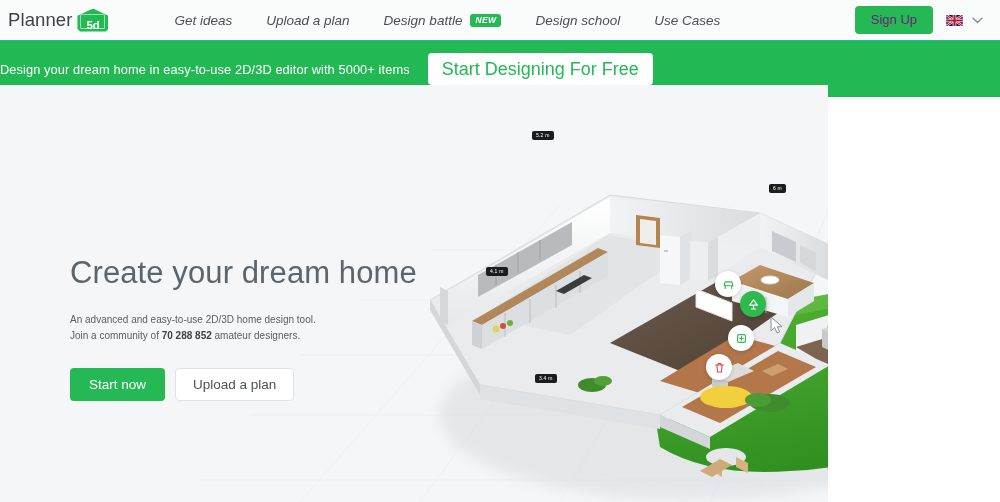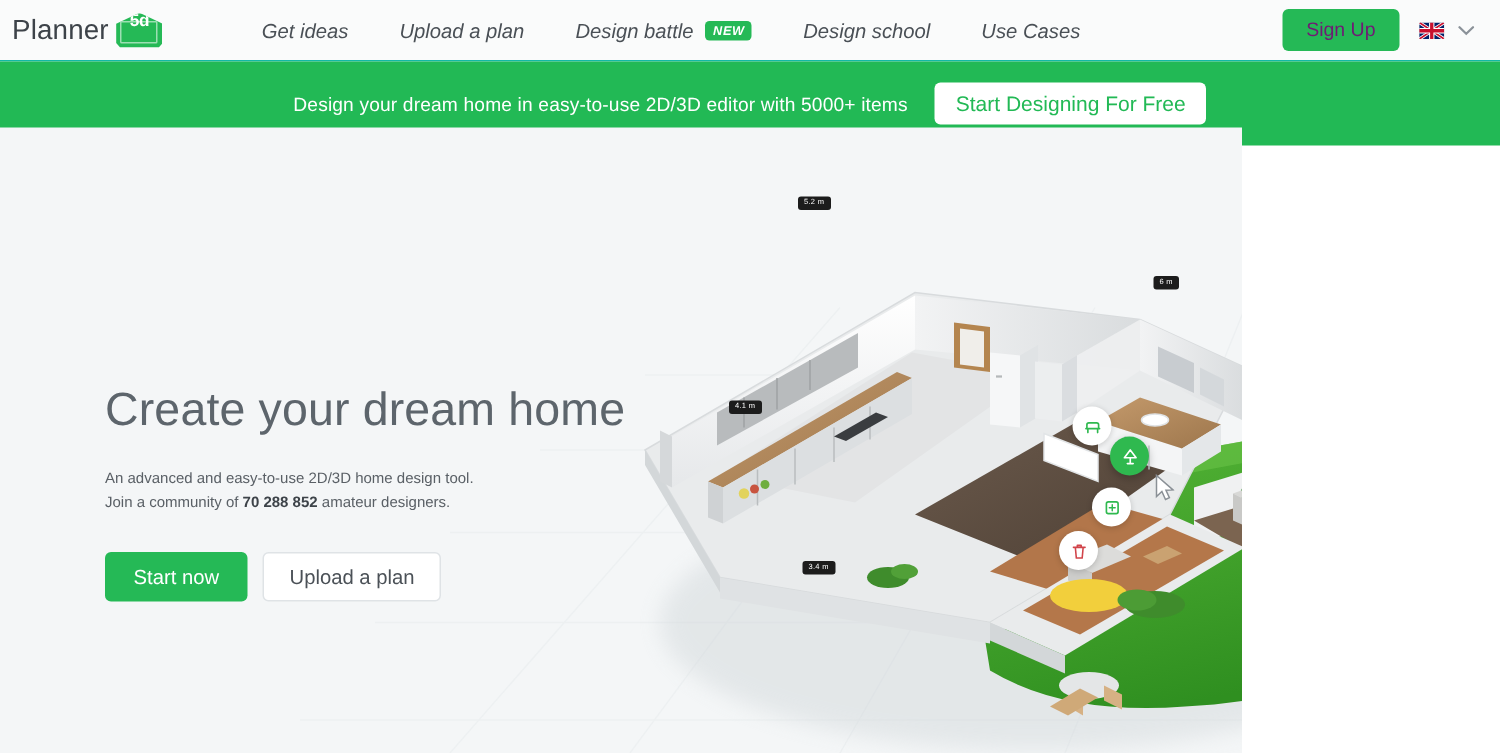--- a/index.html
+++ b/index.html
@@ -21,21 +21,21 @@
   }
   .logo { display: flex; align-items: center; margin-left: 8px; }
   .logo-word {
     font-size: 18.5px; color: #3d4349; letter-spacing: .1px;
     font-family: "Liberation Sans", sans-serif;
   }
   .logo-badge {
     position: relative; width: 31px; height: 23px; margin-left: 5px;
     background: #25b956;
     clip-path: polygon(50% 0%, 100% 32%, 100% 88%, 92% 100%, 8% 100%, 0% 88%, 0% 32%);
-    display: flex; align-items: flex-start; justify-content: center;
+    display: flex; align-items: flex-end; justify-content: center;
   }
   .logo-badge::before{
     content:""; position:absolute; left:3px; right:3px; top:5px; bottom:3px;
     border:1.5px solid rgba(255,255,255,.55); border-radius:1px;
   }
   .logo-badge span {
     position: relative; color: #ffffff; font-size: 11.5px; font-weight: bold;
     letter-spacing: -.3px; line-height: 1;
   }
 
@@ -58,25 +58,25 @@
   }
   .lang { display: flex; align-items: center; gap: 9px; cursor: pointer; }
   .flag { width: 17px; height: 11px; border-radius: 1px; display: block; }
   .chev { display: block; }
 
   
   .banner {
     position: absolute; top: 41px; left: 0;
     width: 1000px; height: 56px;
     background: #22b955;
-    display: flex; align-items: center; justify-content: center; gap: 18px;
+    display: flex; align-items: center; gap: 18px;
   }
   .banner-text { color: #ffffff; font-size: 12.8px; letter-spacing: .1px; }
   .banner-btn {
-    background: #ffffff; color: #22b955; font-size: 14px;
+    background: #ffffff; color: #22b955; font-size: 18px;
     border: none; border-radius: 4px; padding: 7px 14px; cursor: pointer;
     line-height: 1; font-family: "Liberation Sans", sans-serif;
   }
 
   
   .hero {
     position: absolute; top: 85px; left: 0;
     width: 828px; height: 417px;
     background: #f4f6f7;
     overflow: hidden;

